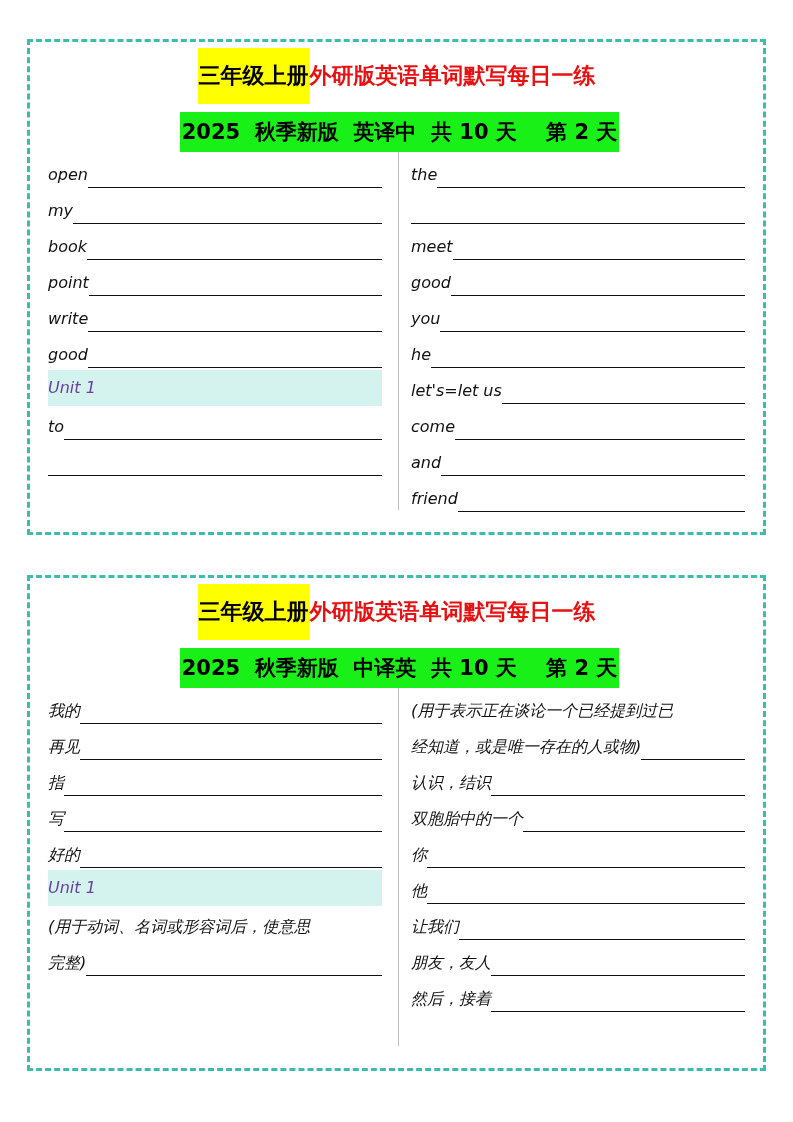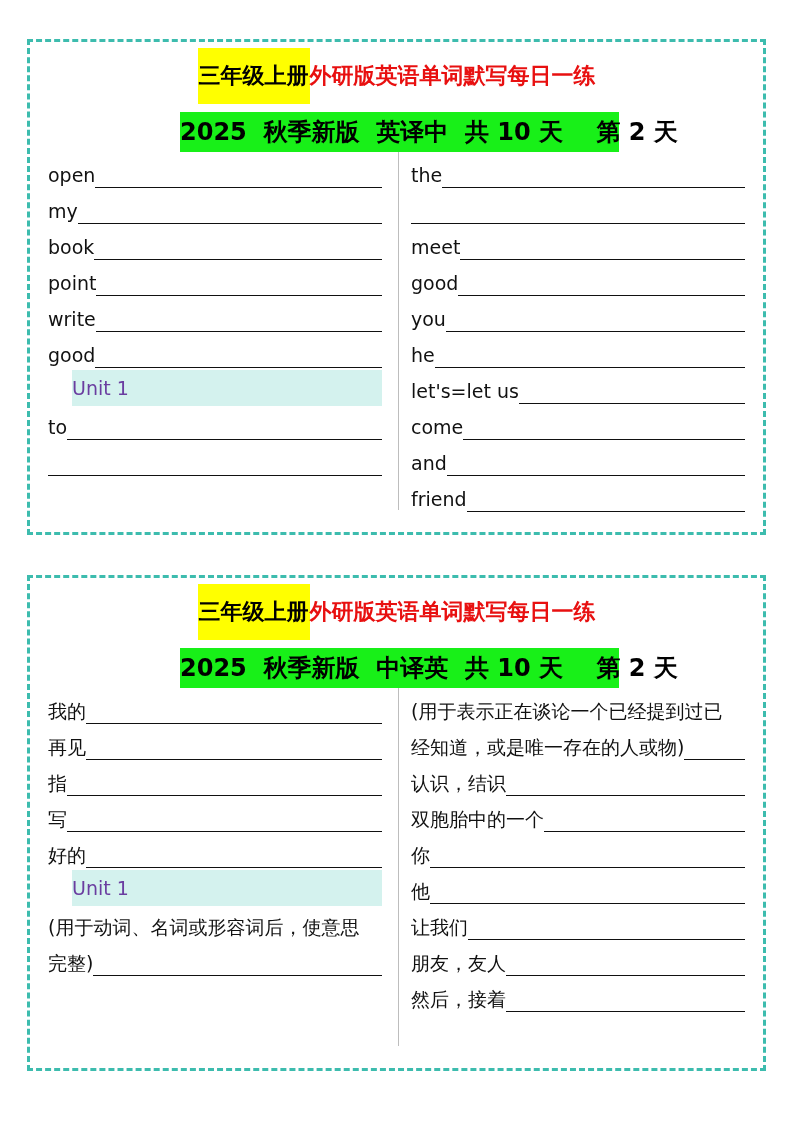--- a/index.html
+++ b/index.html
@@ -7,31 +7,31 @@
          font-family: "DejaVu Sans", "Liberation Sans", sans-serif; color: #111; }
   .card { position: absolute; left: 27px; width: 739px; height: 496px;
           box-sizing: border-box; border: 3px dashed #3dbcae; }
   .card.c1 { top: 39px; }
   .card.c2 { top: 575px; }
   .title-row { position: absolute; top: 6px; left: 0; width: 100%; text-align: center;
                height: 56px; line-height: 56px; font-size: 22px; font-weight: bold; white-space: nowrap; }
   .title-a { background: #ffff00; color: #000; display: inline-block; padding: 0 1px; }
   .title-b { color: #e81010; display: inline-block; }
   .sub-row { position: absolute; top: 70px; left: 150px; width: 439px; height: 40px;
-             background: #18f018; text-align: center; line-height: 40px; font-size: 24px;
+             background: #18f018; text-align: center; line-height: 40px; font-size: 21px;
              font-weight: bold; color: #000; white-space: pre; }
   .divider { position: absolute; top: 110px; left: 368px; width: 1px; height: 358px; background: #bdbdbd; }
   .col { position: absolute; top: 112px; width: 334px; }
   .col.left { left: 18px; }
   .col.right { left: 381px; }
-  .row { height: 36px; display: flex; align-items: flex-end; font-size: 19px; line-height: 22px; box-sizing: border-box; padding-bottom: 4px; }
+  .row { height: 36px; display: flex; align-items: flex-end; font-size: 16px; line-height: 22px; box-sizing: border-box; padding-bottom: 4px; font-style: italic; }
   .row .lbl { white-space: nowrap; }
   .row .line { flex: 1; border-bottom: 1.3px solid #111; height: 1px; margin-bottom: -2px; }
   .row .line.gap { margin-left: 10px; }
-  .row.unit { background: #d4f2ee; color: #6a3da0; align-items: center; padding-bottom: 0; margin-left: 24px; }
+  .row.unit { background: #d4f2ee; color: #6a3da0; align-items: center; padding-bottom: 0; }
 </style>
 </head>
 <body>
 
 <div class="card c1">
   <div class="title-row">
     <span class="title-a">三年级上册</span><span class="title-b">外研版英语单词默写每日一练</span>
   </div>
   <div class="sub-row">2025  秋季新版  英译中  共 10 天    第 2 天</div>
   <div class="divider"></div>

